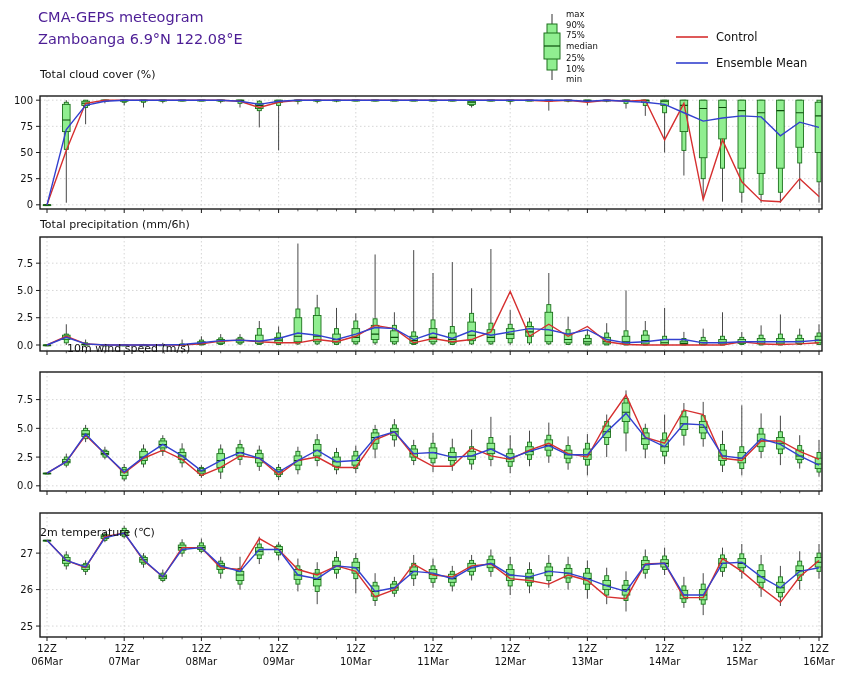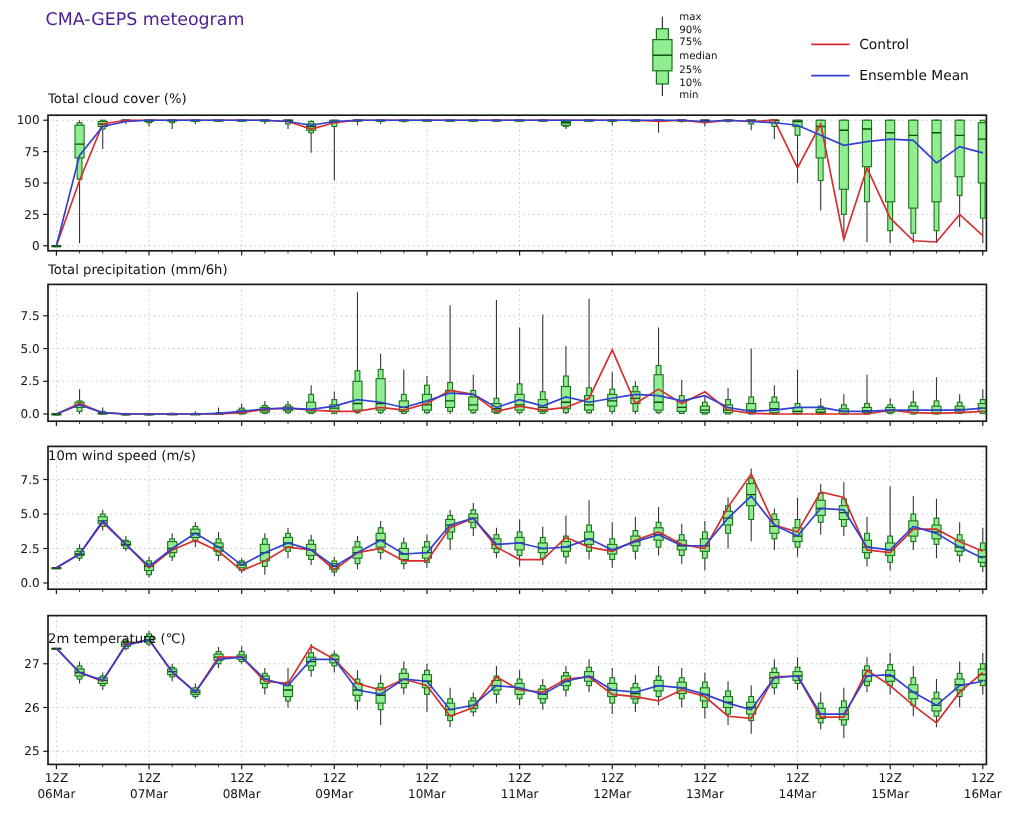--- a/index.html
+++ b/index.html
@@ -992,17 +992,18 @@
         <text x="566" y="61" font-size="8.5" fill="#111111">25%</text>
         <text x="566" y="71.5" font-size="8.5" fill="#111111">10%</text>
         <text x="566" y="82" font-size="8.5" fill="#111111">min</text>
       </g>
       <line x1="676" y1="37" x2="708" y2="37" stroke="#d62f2f" stroke-width="1.6"></line>
       <text x="716" y="41" font-size="11.5" fill="#111111">Control</text>
       <line x1="676" y1="63" x2="708" y2="63" stroke="#3340cf" stroke-width="1.6"></line>
       <text x="716" y="67" font-size="11.5" fill="#111111">Ensemble Mean</text>
     </svg>
   <div class="hdr" style="top:6px;">CMA-GEPS meteogram</div>
-  <div class="ptitle" style="top:76px;">Total cloud cover (%)</div>
+  <div class="hdr" style="top:28px;">Zamboanga 6.9°N 122.08°E</div>
+  <div class="ptitle" style="top:68px;">Total cloud cover (%)</div>
   <div class="ptitle" style="top:218px;">Total precipitation (mm/6h)</div>
-  <div class="ptitle" style="top:373px;">10m wind speed (m/s)</div>
+  <div class="ptitle" style="top:342px;margin-left:27px;">10m wind speed (m/s)</div>
   <div class="ptitle" style="top:494px;margin-top:32px;">2m temperature (℃)</div>
 </div>
 
 </body></html>

